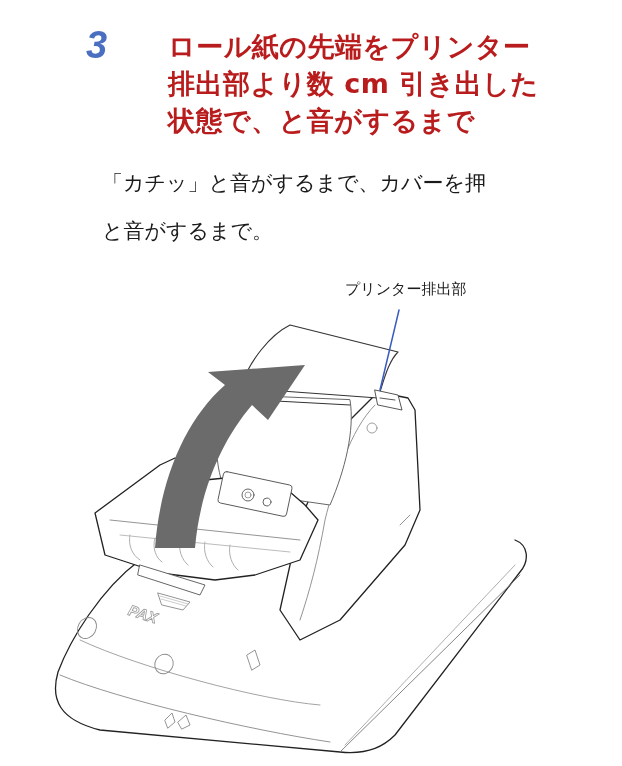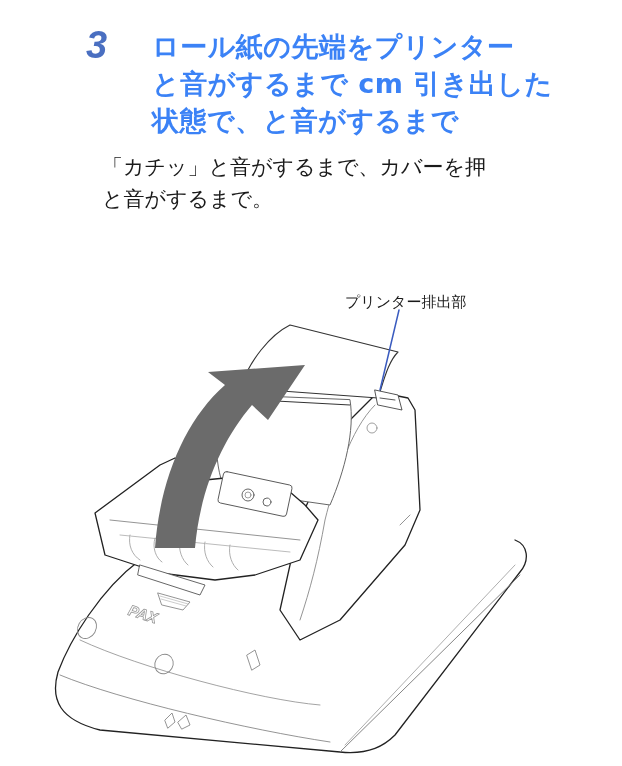--- a/index.html
+++ b/index.html
@@ -1,26 +1,26 @@
 <!DOCTYPE html>
 <html><head>
 <meta charset="utf-8">
 <style>
   html, body { margin: 0; padding: 0; background: #ffffff; }
   body { width: 622px; height: 766px; position: relative; overflow: hidden;
          font-family: "DejaVu Sans", "Liberation Sans", sans-serif; color: #1a1a1a; }
   .step-number { position: absolute; left: 86px; top: 24px; font-size: 38px; font-weight: bold;
                  font-style: italic; color: #4a6fc1; font-family: "Liberation Sans", sans-serif; }
-  .step-title { position: absolute; left: 152px; top: 28px; width: 420px; font-size: 27px;
-                font-weight: bold; line-height: 37px; color: #3b82f6; letter-spacing: 0.5px; }
+  .step-title { position: absolute; left: 168px; top: 28px; width: 420px; font-size: 27px;
+                font-weight: bold; line-height: 37px; color: #b91c1c; letter-spacing: 0.5px; }
   .step-title span { display: block; white-space: nowrap; }
   .step-body { position: absolute; left: 102px; top: 151px; width: 470px; font-size: 21px;
                line-height: 32px; color: #1a1a1a; }
-  .step-body span { display: block; white-space: nowrap; }
-  .callout-label { position: absolute; left: 345px; top: 293px; font-size: 15px; color: #1a1a1a;
+  .step-body span { display: block; white-space: nowrap; margin-top: 16px; }
+  .callout-label { position: absolute; left: 345px; top: 280px; font-size: 15px; color: #1a1a1a;
                    white-space: nowrap; }
   .illustration { position: absolute; left: 0; top: 0; width: 622px; height: 766px; }
 </style>
 </head>
 <body>
 
 <svg class="illustration" viewBox="0 0 622 766" xmlns="http://www.w3.org/2000/svg" fill="none" stroke-linejoin="round" stroke-linecap="round">
 
   <g stroke="#222" stroke-width="1.3">
     <path d="M140 560 C100 590 70 640 58 672 C50 700 60 720 100 730 L340 752 C370 755 385 745 395 735 L520 572 C530 560 528 545 515 540" fill="#ffffff"></path>
@@ -73,20 +73,20 @@
 
   <g stroke="#444" stroke-width="0.9" fill="#ffffff">
     <path d="M375 390 L398 395 L402 410 L378 405 Z"></path>
     <path d="M380 398 L395 400"></path>
   </g>
 </svg>
 
 <div class="step-number">3</div>
 <div class="step-title">
   <span>ロール紙の先端をプリンター</span>
-  <span>と音がするまで cm 引き出した</span>
+  <span>排出部より数 cm 引き出した</span>
   <span>状態で、と音がするまで</span>
 </div>
 <div class="step-body">
   <span>「カチッ」と音がするまで、カバーを押</span>
   <span>と音がするまで。</span>
 </div>
 <div class="callout-label">プリンター排出部</div>
 
 </body></html>

